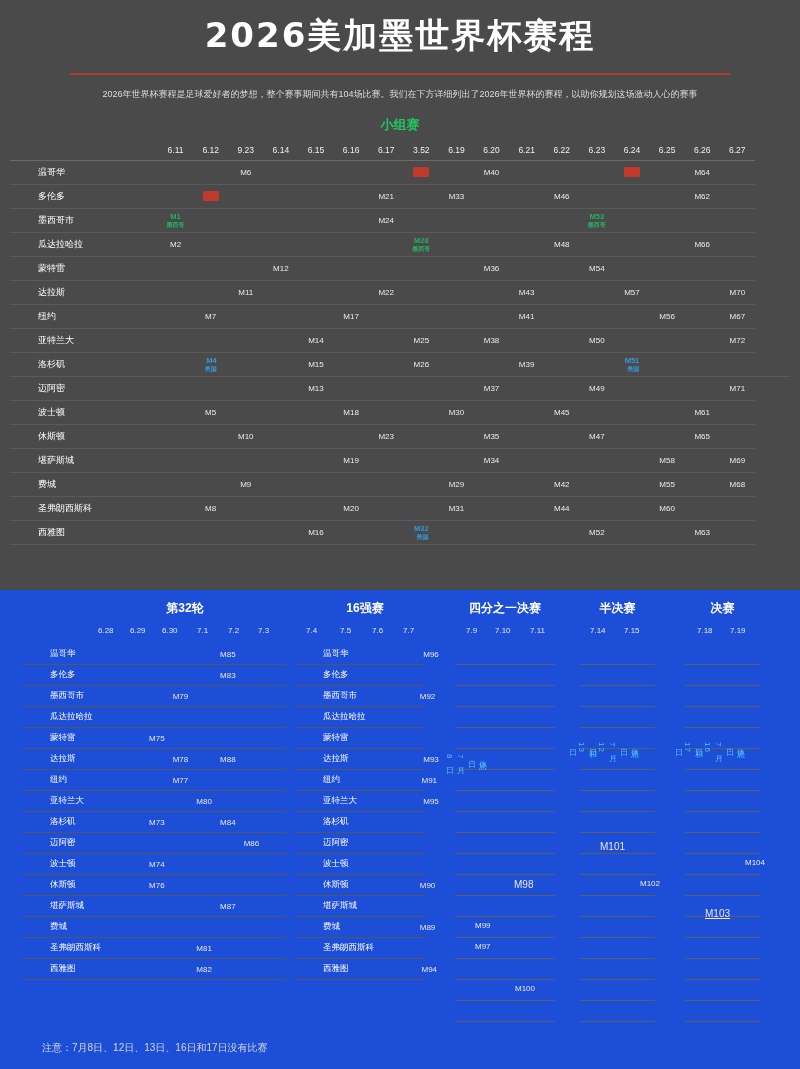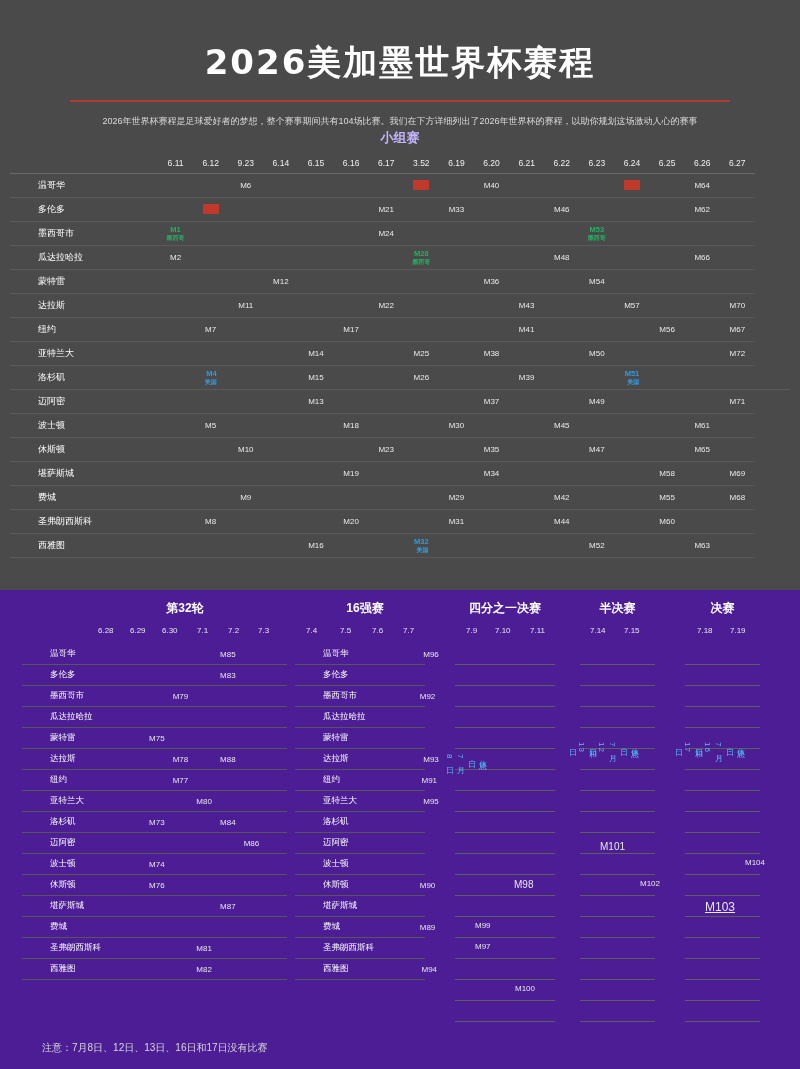--- a/index.html
+++ b/index.html
@@ -7,36 +7,36 @@
     width:800px;height:1069px;
     background:#4a4a4a;
     font-family:"Liberation Sans","DejaVu Sans",sans-serif;
     color:#e8e8e8;
     overflow:hidden;
     position:relative;
   }
   .page{position:relative;width:800px;height:1069px;}
 
   
-  .header{padding-top:40px;text-align:center;}
+  .header{padding-top:13px;text-align:center;}
   .title{
     font-size:34px;font-weight:bold;letter-spacing:2px;color:#ffffff;
     font-family:"DejaVu Sans","Liberation Sans",sans-serif;
   }
   .title-rule{
     width:660px;height:2px;background:#c0392b;margin:14px auto 0 auto;opacity:.85;
   }
   .subtitle{
     margin:12px auto 0 auto;width:690px;font-size:9px;line-height:15px;color:#dcdcdc;
     text-align:center;
   }
 
   
   .section-title{
-    text-align:center;font-size:13px;font-weight:bold;color:#c4b5fd;
+    text-align:center;font-size:13px;font-weight:bold;color:#22c55e;margin-top:14px;
   }
   .grid-wrap{position:relative;margin-top:6px;}
   table.sched{border-collapse:collapse;width:780px;margin:0 auto;table-layout:fixed;}
   table.sched th,table.sched td{
     font-size:8px;color:#e2e2e2;text-align:center;padding:0;height:23px;
     border-bottom:1px solid #5a5a5a;
   }
   table.sched thead th{
     border-bottom:1px solid #6a6a6a;font-weight:normal;font-size:8.5px;color:#f0f0f0;
     height:20px;
@@ -50,21 +50,21 @@
   }
   .flag .code{display:block;font-size:7.5px;}
   .flag .nat{display:block;font-size:6px;}
   .flag.mex{color:#27ae60;}
   .flag.usa{color:#3498db;text-align:right;}
   .flag.can{color:#c0392b;}
   .canbox{display:inline-block;width:16px;height:10px;background:#c0392b;border-radius:1px;}
 
   
   .lower{
-    position:absolute;left:0;top:590px;width:800px;height:479px;background:#4c1d95;
+    position:absolute;left:0;top:590px;width:800px;height:479px;background:#1d4ed8;
   }
   .ko-heads{position:relative;height:26px;margin-top:10px;}
   .ko-head{
     position:absolute;font-size:12px;font-weight:bold;color:#ffffff;text-align:center;
   }
   .ko-dates{position:relative;height:18px;}
   .ko-date{position:absolute;font-size:8px;color:#e6e6e6;}
   .ko-body{position:relative;}
   table.ko{border-collapse:collapse;table-layout:fixed;position:absolute;}
   table.ko td{font-size:8px;color:#e8e8e8;text-align:center;height:20px;padding:0;
@@ -812,21 +812,21 @@
           <div class="line " style="position: relative;"></div>
           <div class="line " style="position: relative;"></div>
           <div class="line " style="position: relative;"></div>
           <div class="line " style="position: relative;"></div>
           <div class="line " style="position: relative;"></div>
           <div class="line " style="position: relative;">
             <span style="position: absolute; left: 60px; top: 4px; font-size: 8px;">M104</span>
           </div>
           <div class="line " style="position: relative;"></div>
           <div class="line " style="position: relative;">
-            <span style="position: absolute; left: 20px; top: 4px; font-size: 12px; text-decoration: underline;">M103</span>
+            <span style="position: absolute; left: 20px; top: 12px; font-size: 10px; text-decoration: underline;">M103</span>
           </div>
           <div class="line " style="position: relative;"></div>
           <div class="line " style="position: relative;"></div>
           <div class="line " style="position: relative;"></div>
           <div class="line " style="position: relative;"></div>
           <div class="line " style="position: relative;"></div>
         </div>
 
       <div class="rest" style="left:443px;top:110px;">休息日：7月8日</div>
       <div class="rest" style="left:566px;top:98px;">休息日：7月12日和13日</div>

